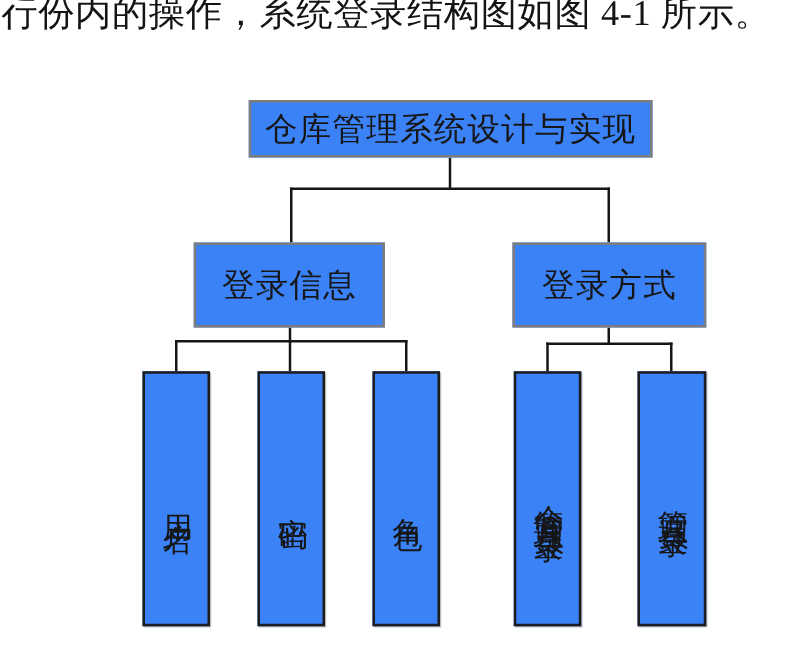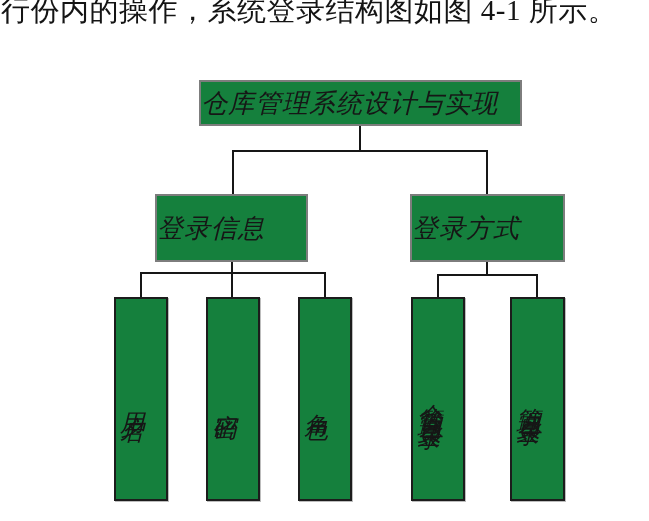--- a/index.html
+++ b/index.html
@@ -8,39 +8,39 @@
     background: #ffffff;
   }
   #page {
     position: relative;
     width: 649px;
     height: 521px;
     background: #ffffff;
     overflow: hidden;
     font-family: "Liberation Serif", serif;
     color: #1b1b1b;
+    border-radius: 19px;
   }
   .intro-text {
     position: absolute;
     left: 1px;
     top: -9px;
     font-size: 29px;
     letter-spacing: 0.5px;
     white-space: nowrap;
     color: #141414;
   }
   .node {
     position: absolute;
-    background: #15803d;
+    background: #3b82f6;
     box-sizing: border-box;
     display: flex;
     align-items: center;
-    justify-content: flex-start;
+    justify-content: center;
     text-align: center;
-    font-style: italic;
   }
   .node.gray {
     border: 2px solid #7d7d7d;
   }
   .node.dark {
     border: 2px solid #1c1c1c;
     box-shadow: 1px 1px 0 #bdbdbd;
   }
   .node .h-label {
     font-size: 26px;

